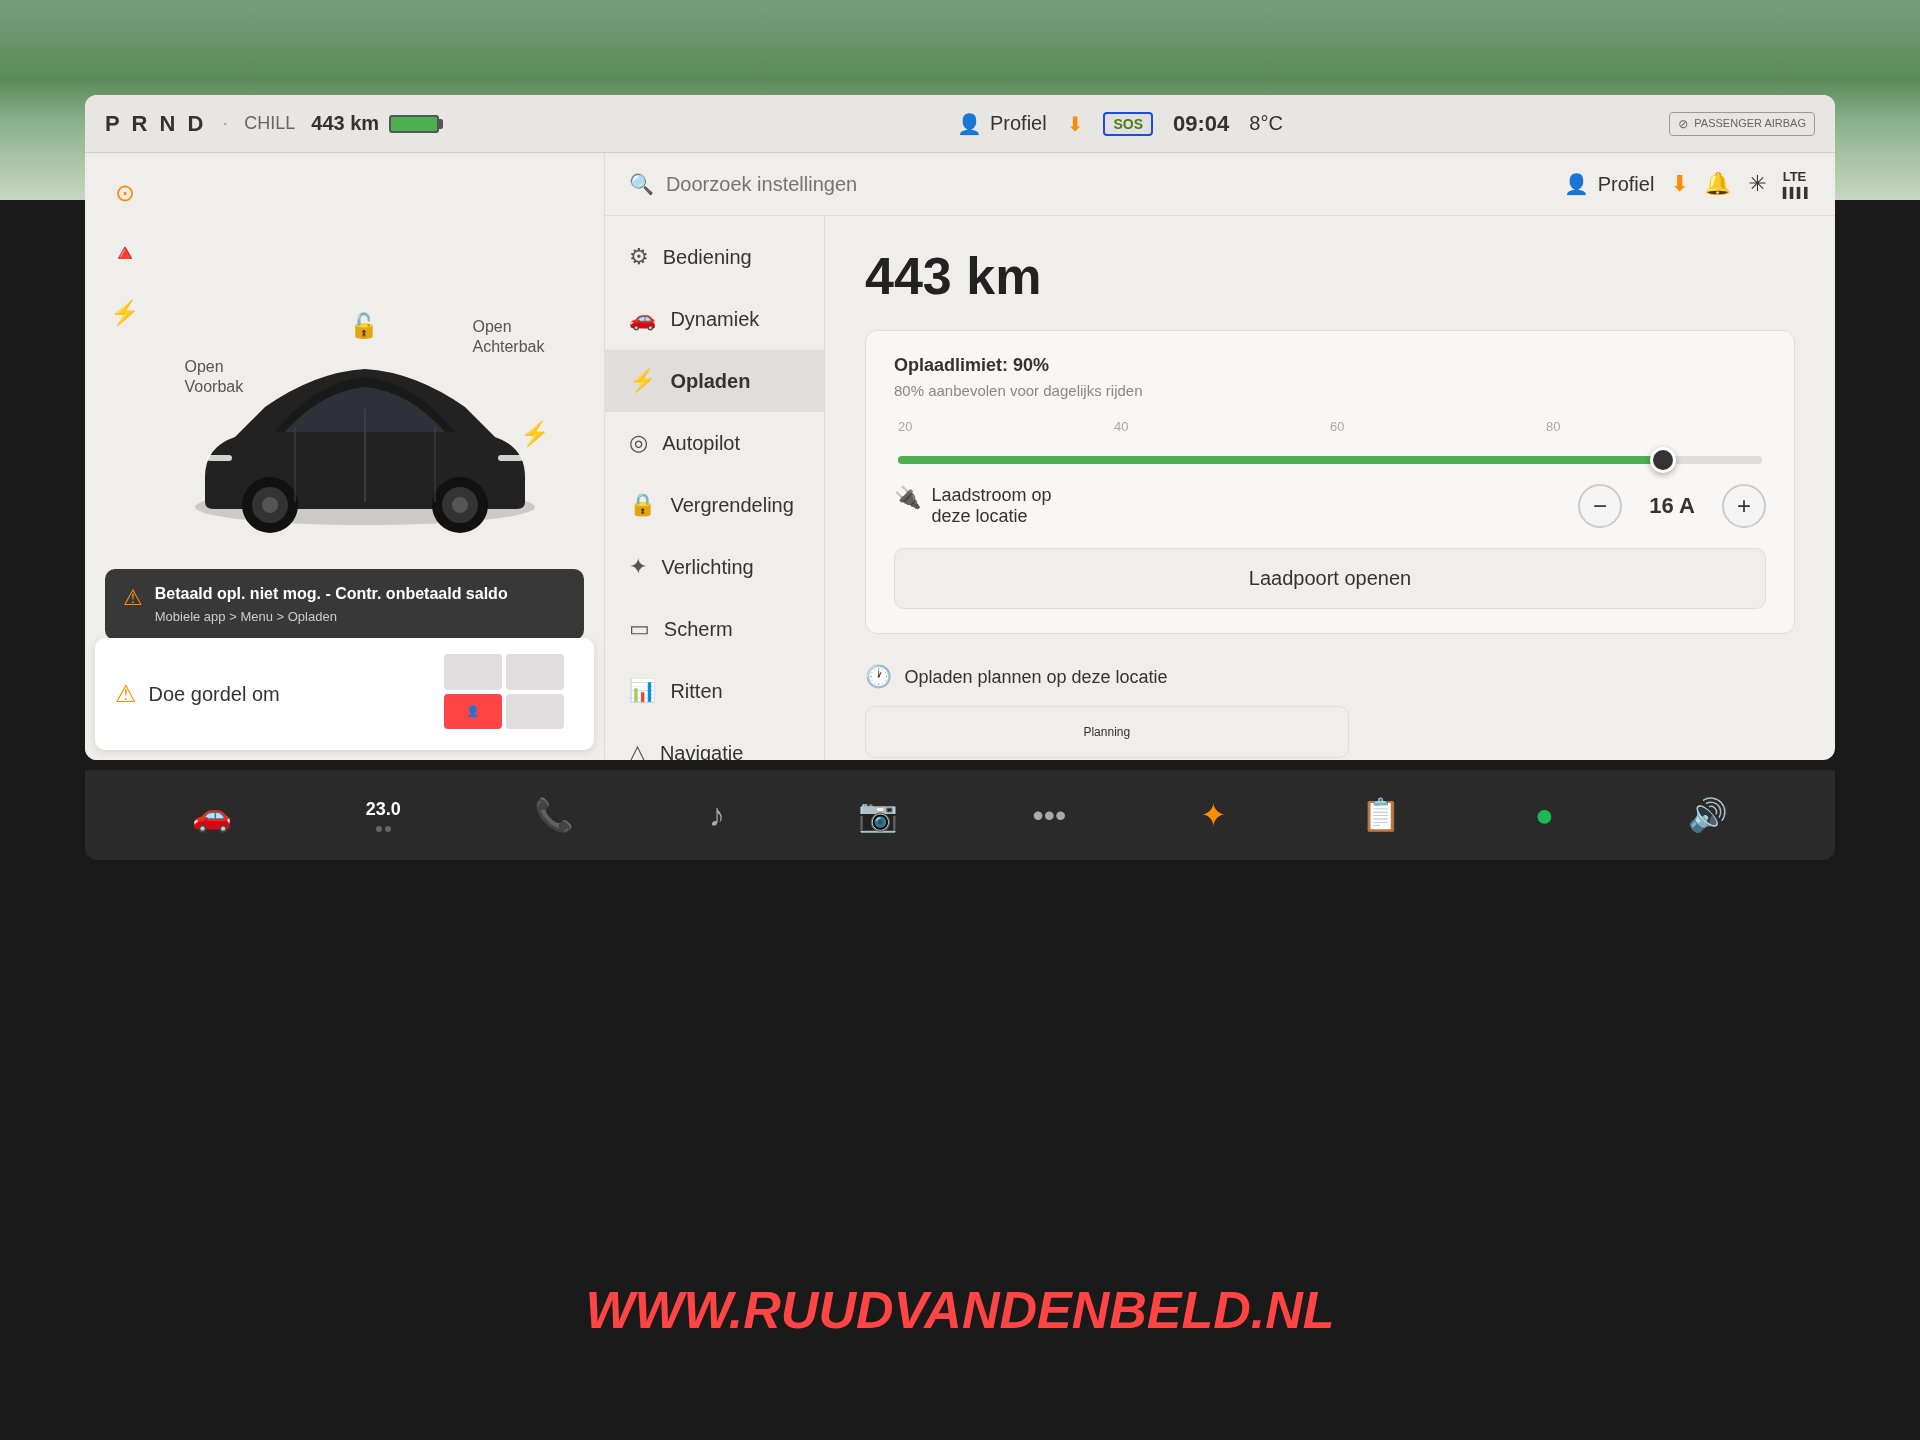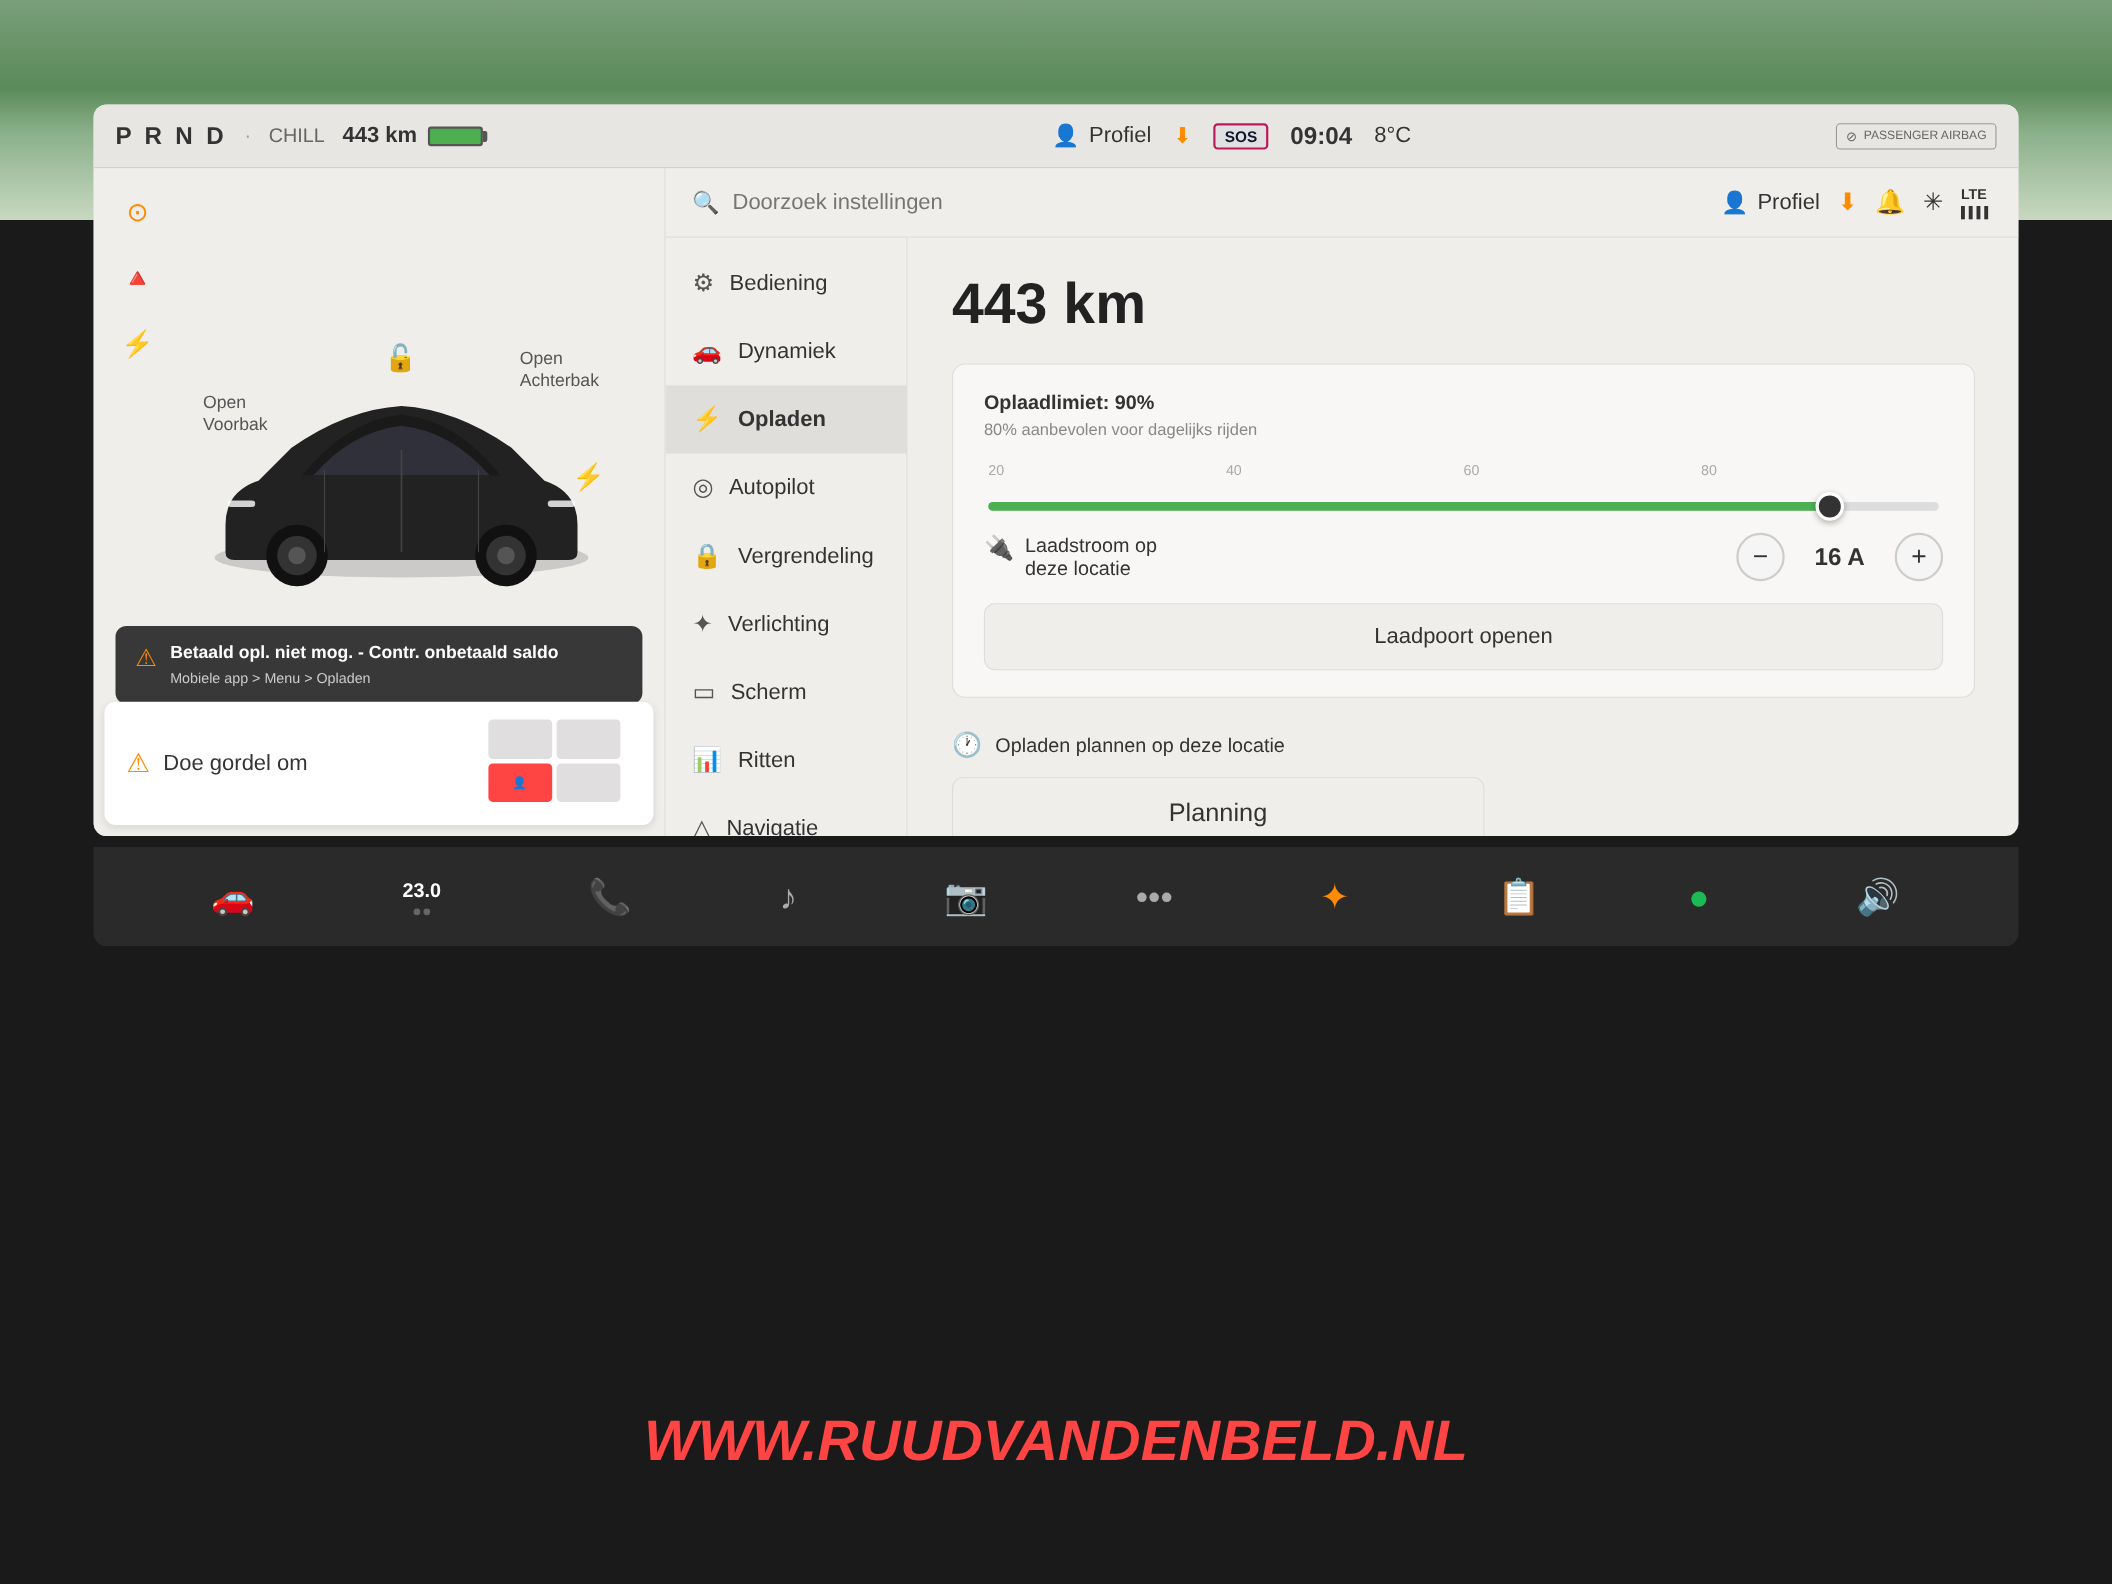--- a/index.html
+++ b/index.html
@@ -106,26 +106,26 @@
     .profile-btn {
       display: flex;
       align-items: center;
       gap: 8px;
       font-size: 20px;
       color: #333;
     }
 
     .sos-badge {
       background: #e0e0e0;
-      border: 2px solid #be185d;
+      border: 2px solid #1d4ed8;
       border-radius: 4px;
       padding: 2px 8px;
       font-size: 14px;
       font-weight: 700;
-      color: #0f172a;
+      color: #4d7c0f;
     }
 
     .time-display { font-size: 22px; font-weight: 600; color: #333; }
     .temp-display { font-size: 20px; color: #333; }
 
     .top-bar-right {
       display: flex;
       align-items: center;
       gap: 12px;
       min-width: 200px;
@@ -523,21 +523,21 @@
     .clock-icon { font-size: 22px; color: #555; }
 
     .planning-btn {
       display: block;
       width: 52%;
       padding: 18px;
       background: #f0eeeb;
       border: 1px solid #ddd;
       border-radius: 10px;
       text-align: center;
-      font-size: 23px;
+      font-size: 12px;
       color: #333;
       cursor: pointer;
       margin-bottom: 16px;
     }
 
     
     .taskbar {
       position: absolute;
       bottom: 580px;
       left: 85px;

